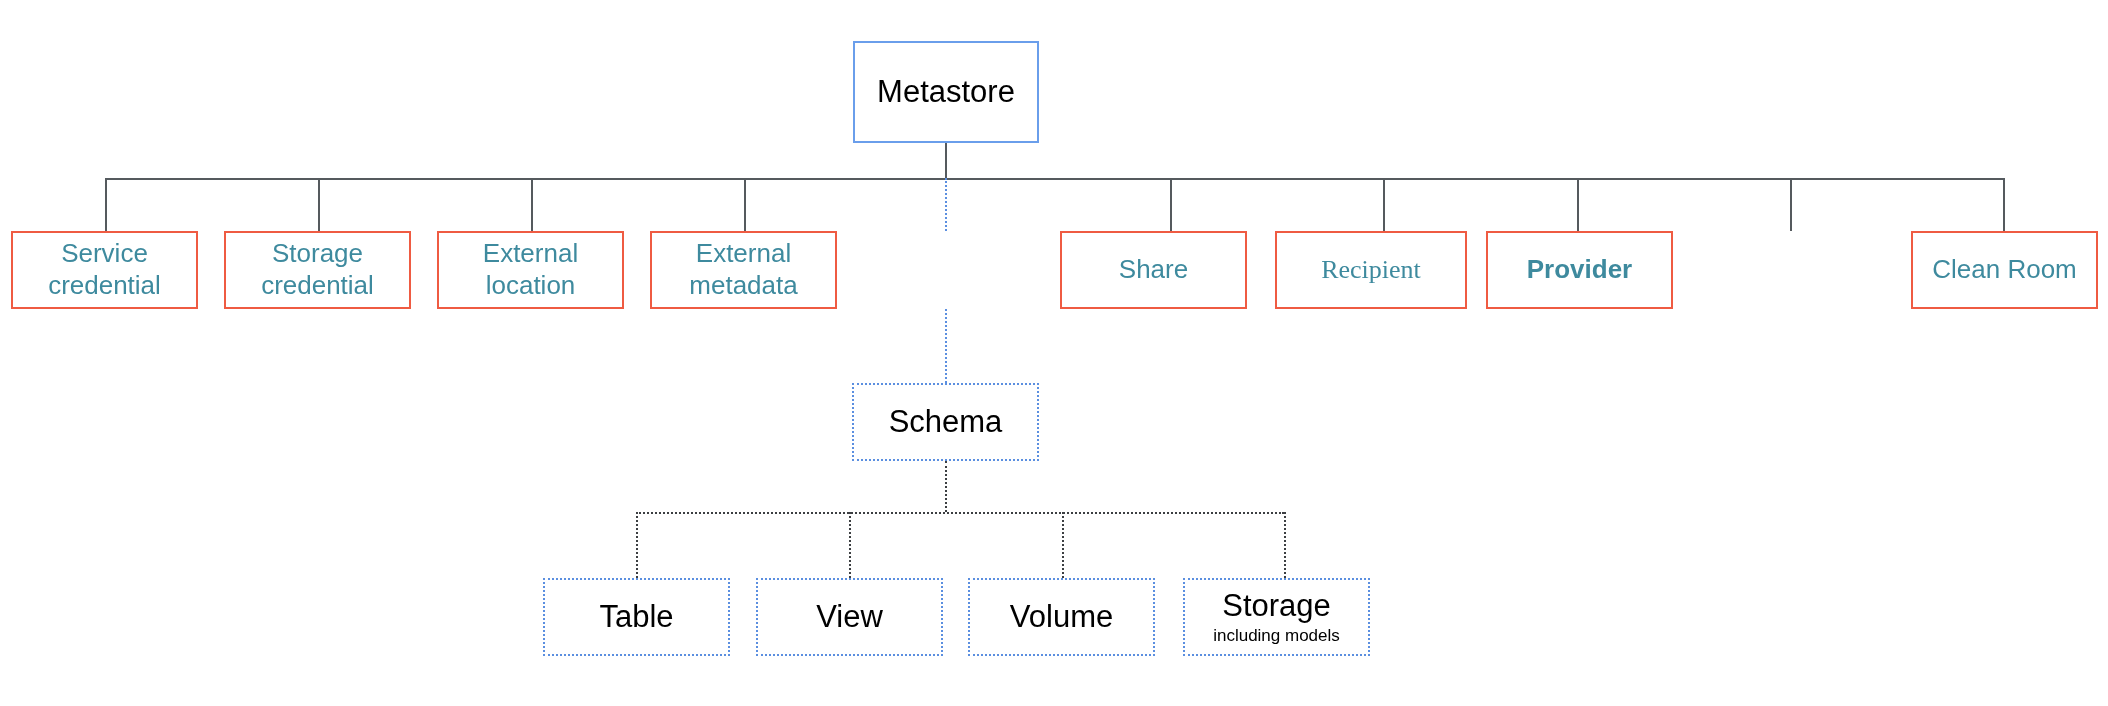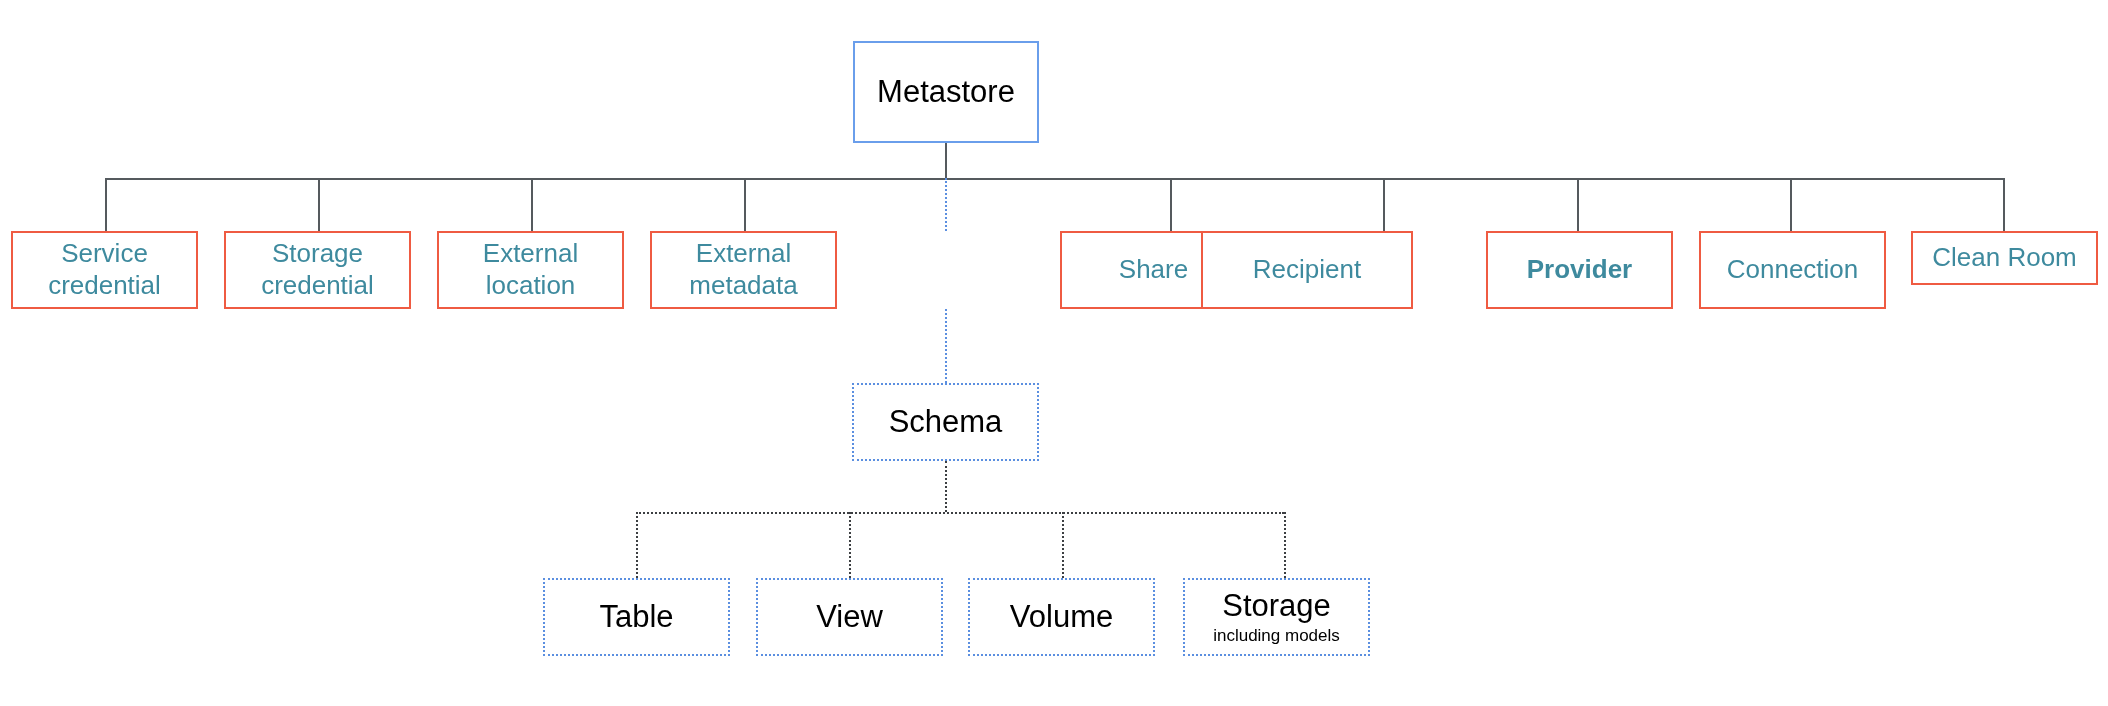--- a/index.html
+++ b/index.html
@@ -128,33 +128,30 @@
   <div class="node red" style="left:650px; top:231px; width:187px; height:78px;">
     <span class="lbl">External</span>
     <span class="lbl">metadata</span>
   </div>
 
 
   <div class="node red" style="left:1060px; top:231px; width:187px; height:78px;">
     <span class="lbl">Share</span>
   </div>
 
-  <div class="node red" style="left:1201px; top:231px; width:212px; height:78px;">
+  <div class="node red" style="left:1275px; top:231px; width:192px; height:78px;font-family:Liberation Serif, serif;">
     <span class="lbl">Recipient</span>
   </div>
 
   <div class="node red" style="left:1486px; top:231px; width:187px; height:78px;font-weight:bold;">
     <span class="lbl">Provider</span>
   </div>
 
-  <div class="node red" style="left:1699px; top:231px; width:187px; height:78px;">
-    <span class="lbl">Connection</span>
-  </div>
 
-  <div class="node red" style="left:1911px; top:231px; width:187px; height:54px;text-align:center;">
+  <div class="node red" style="left:1911px; top:231px; width:187px; height:78px;text-align:center;">
     <span class="lbl">Clean Room</span>
   </div>
 
   <div class="ln dot-v-blue" style="left:945px; top:309px; height:74px;"></div>
 
   <div class="node dotted" style="left:852px; top:383px; width:187px; height:78px;">
     <span class="lbl">Schema</span>
   </div>
 
   <div class="ln dot-v-dark" style="left:945px; top:461px; height:51px;"></div>

